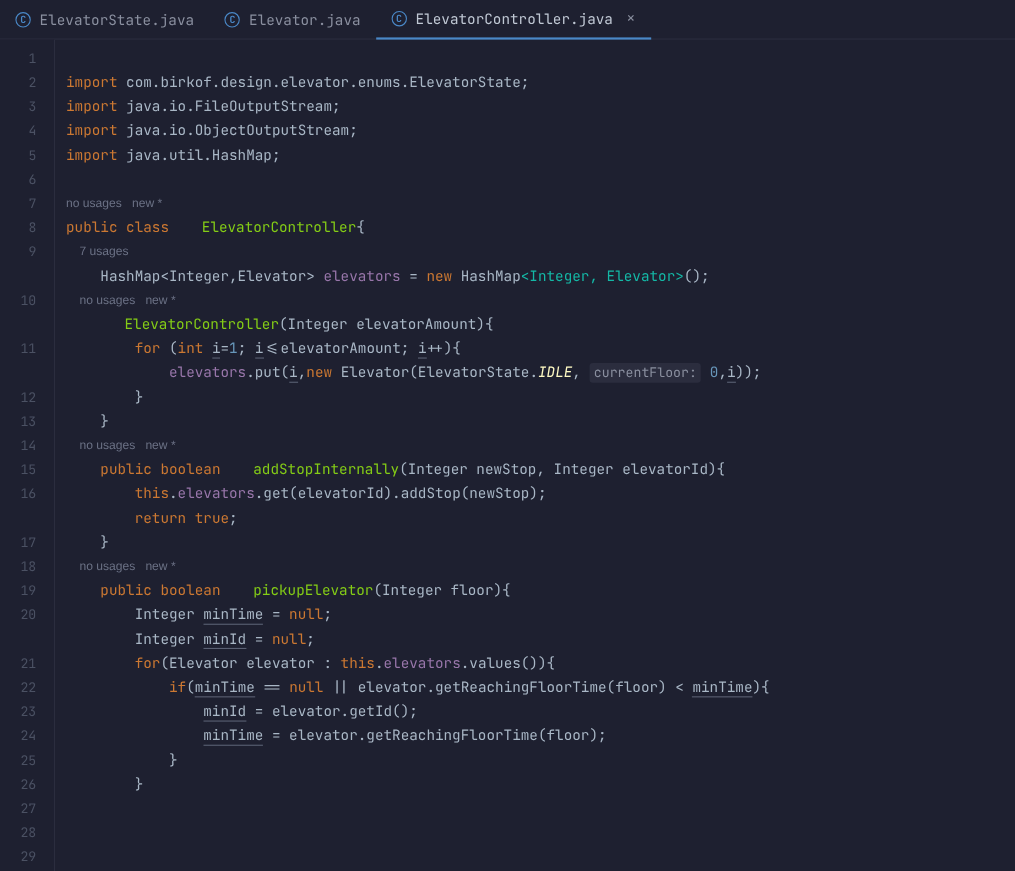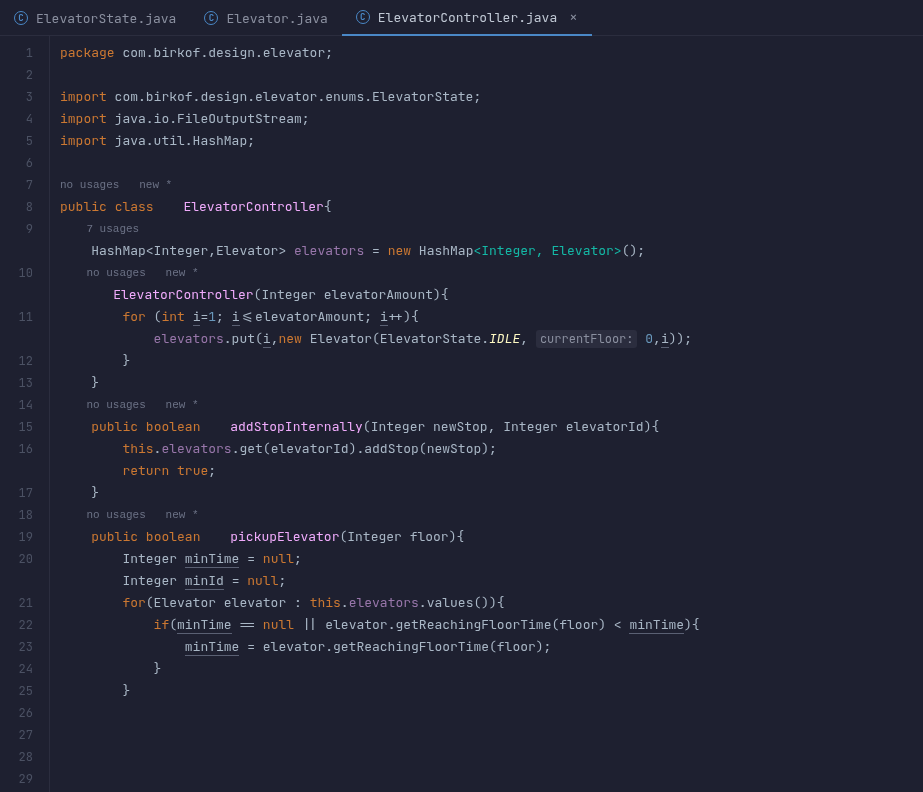--- a/index.html
+++ b/index.html
@@ -81,26 +81,26 @@
     line-height: 22px;
     white-space: pre;
     font-family: inherit;
   }
   .hint-line {
     height: 22px;
     line-height: 22px;
     white-space: pre;
     color: #6b7185;
     font-size: 11px;
-    font-family: Liberation Mono, monospace;
+    font-family: Liberation Sans, sans-serif;
   }
   .kw { color: #cc7832; }
   .field { color: #9876aa; margin-top: 24px; }
   .num { color: #6897bb; }
-  .method-def { color: #f0abfc; padding-left: 22px; }
+  .method-def { color: #84cc16; padding-left: 22px; }
   .static-ital { color: #fef9c3; font-style: italic; text-align: right; }
   .param-hint { 
     background: #2b2d3e; 
     color: #8a8f9f; 
     padding: 1px 4px; 
     border-radius: 3px;
     font-size: 12px;
   }
   .underline-var { border-bottom: 1px solid #5a6073; }
   .dim { color: #14b8a6; }
@@ -156,24 +156,24 @@
     <div>23</div>
     <div>24</div>
     <div>25</div>
     <div>26</div>
     <div>27</div>
     <div>28</div>
     <div>29</div>
   </div>
 
   <div class="code">
-    <div class="line"><span class="kw">package</span><span> com.birkof.design.elevator;</span></div>
     <div class="line"></div>
     <div class="line"><span class="kw">import</span><span> com.birkof.design.elevator.enums.ElevatorState;</span></div>
     <div class="line"><span class="kw">import</span><span> java.io.FileOutputStream;</span></div>
+    <div class="line"><span class="kw">import</span><span> java.io.ObjectOutputStream;</span></div>
     <div class="line"><span class="kw">import</span><span> java.util.HashMap;</span></div>
     <div class="line"></div>
     <div class="hint-line">no usages   new *</div>
     <div class="line"><span class="kw">public</span> <span class="kw">class</span> <span class="method-def">ElevatorController</span><span>{</span></div>
     <div class="hint-line">    <span>7 usages</span></div>
     <div class="line">    <span>HashMap&lt;Integer,Elevator&gt; </span><span class="field">elevators</span><span> = </span><span class="kw">new</span><span> HashMap</span><span class="dim">&lt;Integer, Elevator&gt;</span><span>();</span></div>
     <div class="hint-line">    <span>no usages   new *</span></div>
     <div class="line">    <span class="method-def">ElevatorController</span><span>(Integer elevatorAmount){</span></div>
     <div class="line">        <span class="kw">for</span><span> (</span><span class="kw">int</span> <span class="underline-var">i</span><span>=</span><span class="num">1</span><span>; </span><span class="underline-var">i</span><span>&lt;=elevatorAmount; </span><span class="underline-var">i</span><span>++){</span></div>
     <div class="line">            <span class="field">elevators</span><span>.put(</span><span class="underline-var">i</span><span>,</span><span class="kw">new</span><span> Elevator(ElevatorState.</span><span class="static-ital">IDLE</span><span>, </span><span class="param-hint">currentFloor:</span> <span class="num">0</span><span>,</span><span class="underline-var">i</span><span>));</span></div>
@@ -183,17 +183,18 @@
     <div class="line">    <span class="kw">public</span> <span class="kw">boolean</span> <span class="method-def">addStopInternally</span><span>(Integer newStop, Integer elevatorId){</span></div>
     <div class="line">        <span class="kw">this</span><span>.</span><span class="field">elevators</span><span>.get(elevatorId).addStop(newStop);</span></div>
     <div class="line">        <span class="kw">return</span> <span class="kw">true</span><span>;</span></div>
     <div class="line">    <span>}</span></div>
     <div class="hint-line">    <span>no usages   new *</span></div>
     <div class="line">    <span class="kw">public</span> <span class="kw">boolean</span> <span class="method-def">pickupElevator</span><span>(Integer floor){</span></div>
     <div class="line">        <span>Integer </span><span class="underline-var">minTime</span><span> = </span><span class="kw">null</span><span>;</span></div>
     <div class="line">        <span>Integer </span><span class="underline-var">minId</span><span> = </span><span class="kw">null</span><span>;</span></div>
     <div class="line">        <span class="kw">for</span><span>(Elevator elevator : </span><span class="kw">this</span><span>.</span><span class="field">elevators</span><span>.values()){</span></div>
     <div class="line">            <span class="kw">if</span><span>(</span><span class="underline-var">minTime</span><span> == </span><span class="kw">null</span><span> || elevator.getReachingFloorTime(floor) &lt; </span><span class="underline-var">minTime</span><span>){</span></div>
+    <div class="line">                <span class="underline-var">minId</span><span> = elevator.getId();</span></div>
     <div class="line">                <span class="underline-var">minTime</span><span> = elevator.getReachingFloorTime(floor);</span></div>
     <div class="line">            <span>}</span></div>
     <div class="line">        <span>}</span></div>
   </div>
 </div>
 
 </body></html>

